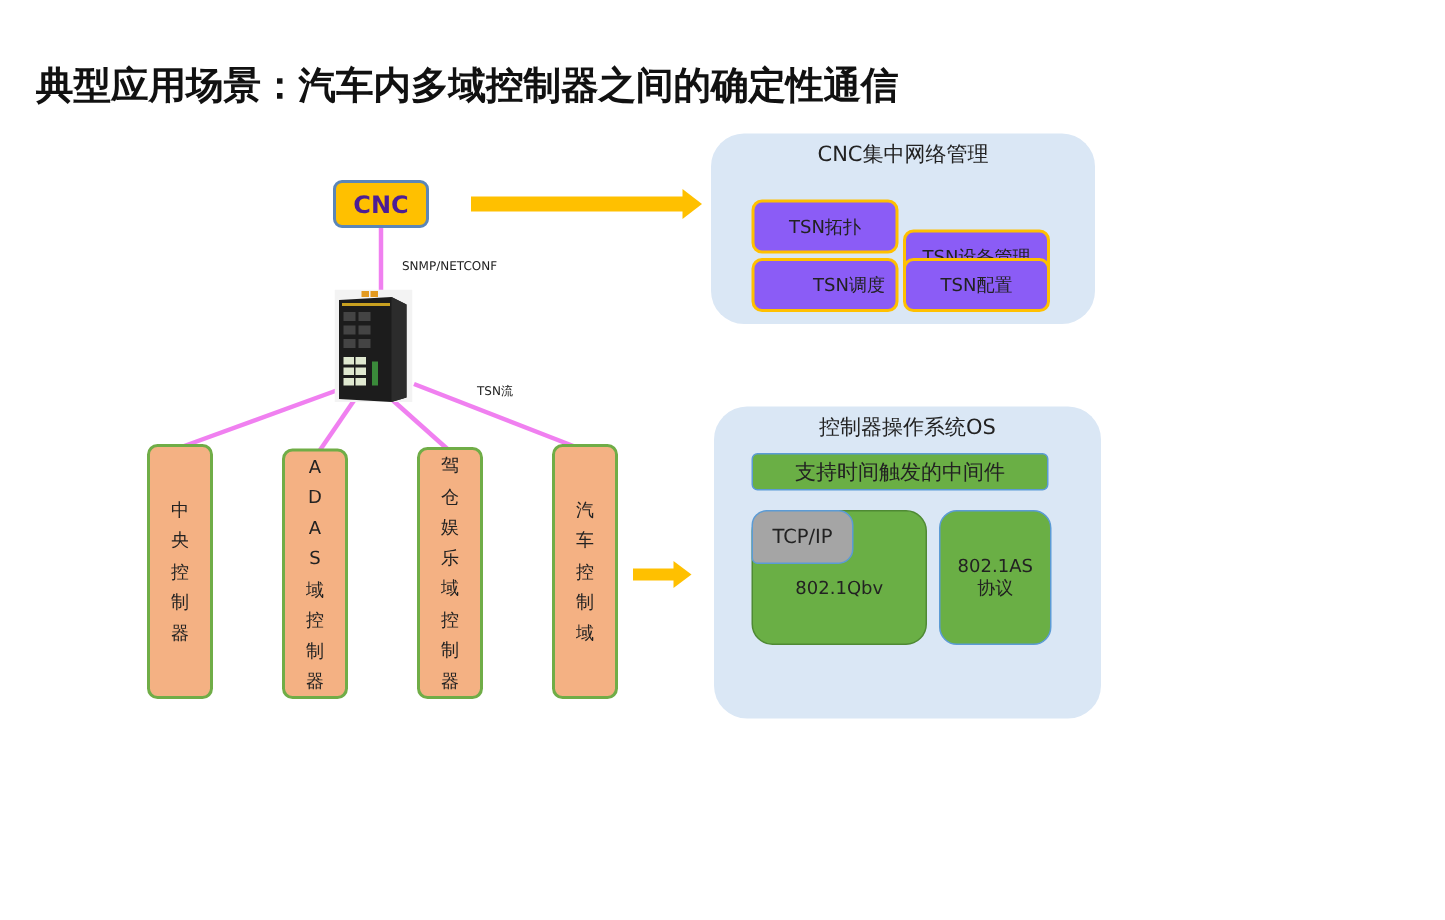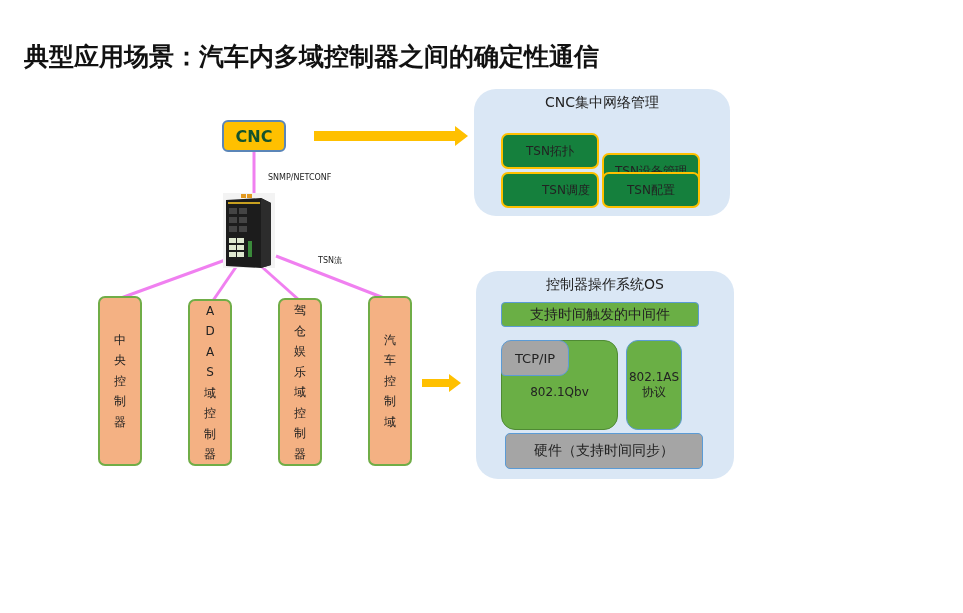--- a/index.html
+++ b/index.html
@@ -5,33 +5,33 @@
   html, body { margin: 0; padding: 0; background: #ffffff; }
   body { width: 963px; height: 613px; position: relative; overflow: hidden;
          font-family: "DejaVu Sans", "Liberation Sans", sans-serif; color: #222; }
   .abs { position: absolute; }
   .title { left: 24px; top: 40px; font-size: 25px; font-weight: bold; color: #111; letter-spacing: 0px; white-space: nowrap; }
 
   svg.lines { position: absolute; left: 0; top: 0; }
 
   .cnc { left: 222px; top: 120px; width: 64px; height: 32px; background: #ffc000; border: 2px solid #5b86b8;
          border-radius: 6px; box-sizing: border-box; display: flex; align-items: center; justify-content: center;
-         font-weight: bold; font-size: 16px; color: #14532d; }
+         font-weight: bold; font-size: 16px; color: #4c1d95; }
   .small-label { font-size: 8px; color: #222; white-space: nowrap; }
 
   .switch { left: 223px; top: 193px; width: 52px; height: 75px; }
 
   .ctrl { width: 44px; box-sizing: border-box; background: #f4b183; border: 2px solid #70ad47; border-radius: 7px;
           display: flex; flex-direction: column; align-items: center; justify-content: center; }
   .ctrl span { font-size: 12px; line-height: 20.5px; color: #222; }
 
   .panel { background: #dae7f5; border-radius: 22px; }
   .panel-title { position: absolute; left: 0; right: 0; text-align: center; font-size: 14px; color: #222; }
 
-  .ybox { background: #15803d; border: 2px solid #ffc000; border-radius: 7px; box-sizing: border-box;
+  .ybox { background: #8b5cf6; border: 2px solid #ffc000; border-radius: 7px; box-sizing: border-box;
           display: flex; align-items: center; justify-content: center; font-size: 12px; color: #222; }
   .gbox { background: #6aaf45; border: 1.5px solid #5b9bd5; box-sizing: border-box; display: flex;
           align-items: center; justify-content: center; color: #222; }
   .grbox { background: #a5a5a5; border: 1.5px solid #5b9bd5; box-sizing: border-box; display: flex;
            align-items: center; justify-content: center; color: #222; }
 </style>
 </head>
 <body>
 
 <div class="abs title">典型应用场景：汽车内多域控制器之间的确定性通信</div>
@@ -124,18 +124,17 @@
   <div class="abs ybox" style="left:128px; top:44px; width:98px; height:36px;margin-top:20px;">TSN设备管理</div>
   <div class="abs ybox" style="left:27px; top:83px; width:98px; height:36px;padding-left:32px;">TSN调度</div>
   <div class="abs ybox" style="left:128px; top:83px; width:98px; height:36px;">TSN配置</div>
 </div>
 
 <div class="abs panel" style="left:476px; top:271px; width:258px; height:208px;">
   <div class="panel-title" style="top:5px;">控制器操作系统OS</div>
   <div class="abs gbox" style="left:25px; top:31px; width:198px; height:25px; border-radius:4px; font-size:14px;">支持时间触发的中间件</div>
   <div class="abs gbox" style="left:25px; top:69px; width:117px; height:90px; border-radius:14px; border-color:#4f8a34; font-size:12px; padding-top:14px;">802.1Qbv</div>
   <div class="abs grbox" style="left:25px; top:69px; width:68px; height:36px; border-radius:10px 10px 10px 4px; font-size:13px;">TCP/IP</div>
-  <div class="abs gbox" style="left:150px; top:69px; width:56px; height:90px; border-radius:12px; flex-direction:column; font-size:12px; line-height:15px;">
+  <div class="abs gbox" style="left:150px; top:69px; width:75px; height:90px; border-radius:12px; flex-direction:column; font-size:12px; line-height:15px;">
     <span>802.1AS</span>
     <span>协议</span>
   </div>
-  <div class="abs grbox" style="left:29px; top:162px; width:198px; height:36px; border-radius:5px; font-size:14px;">硬件（支持时间同步）</div>
 </div>
 
 </body></html>

